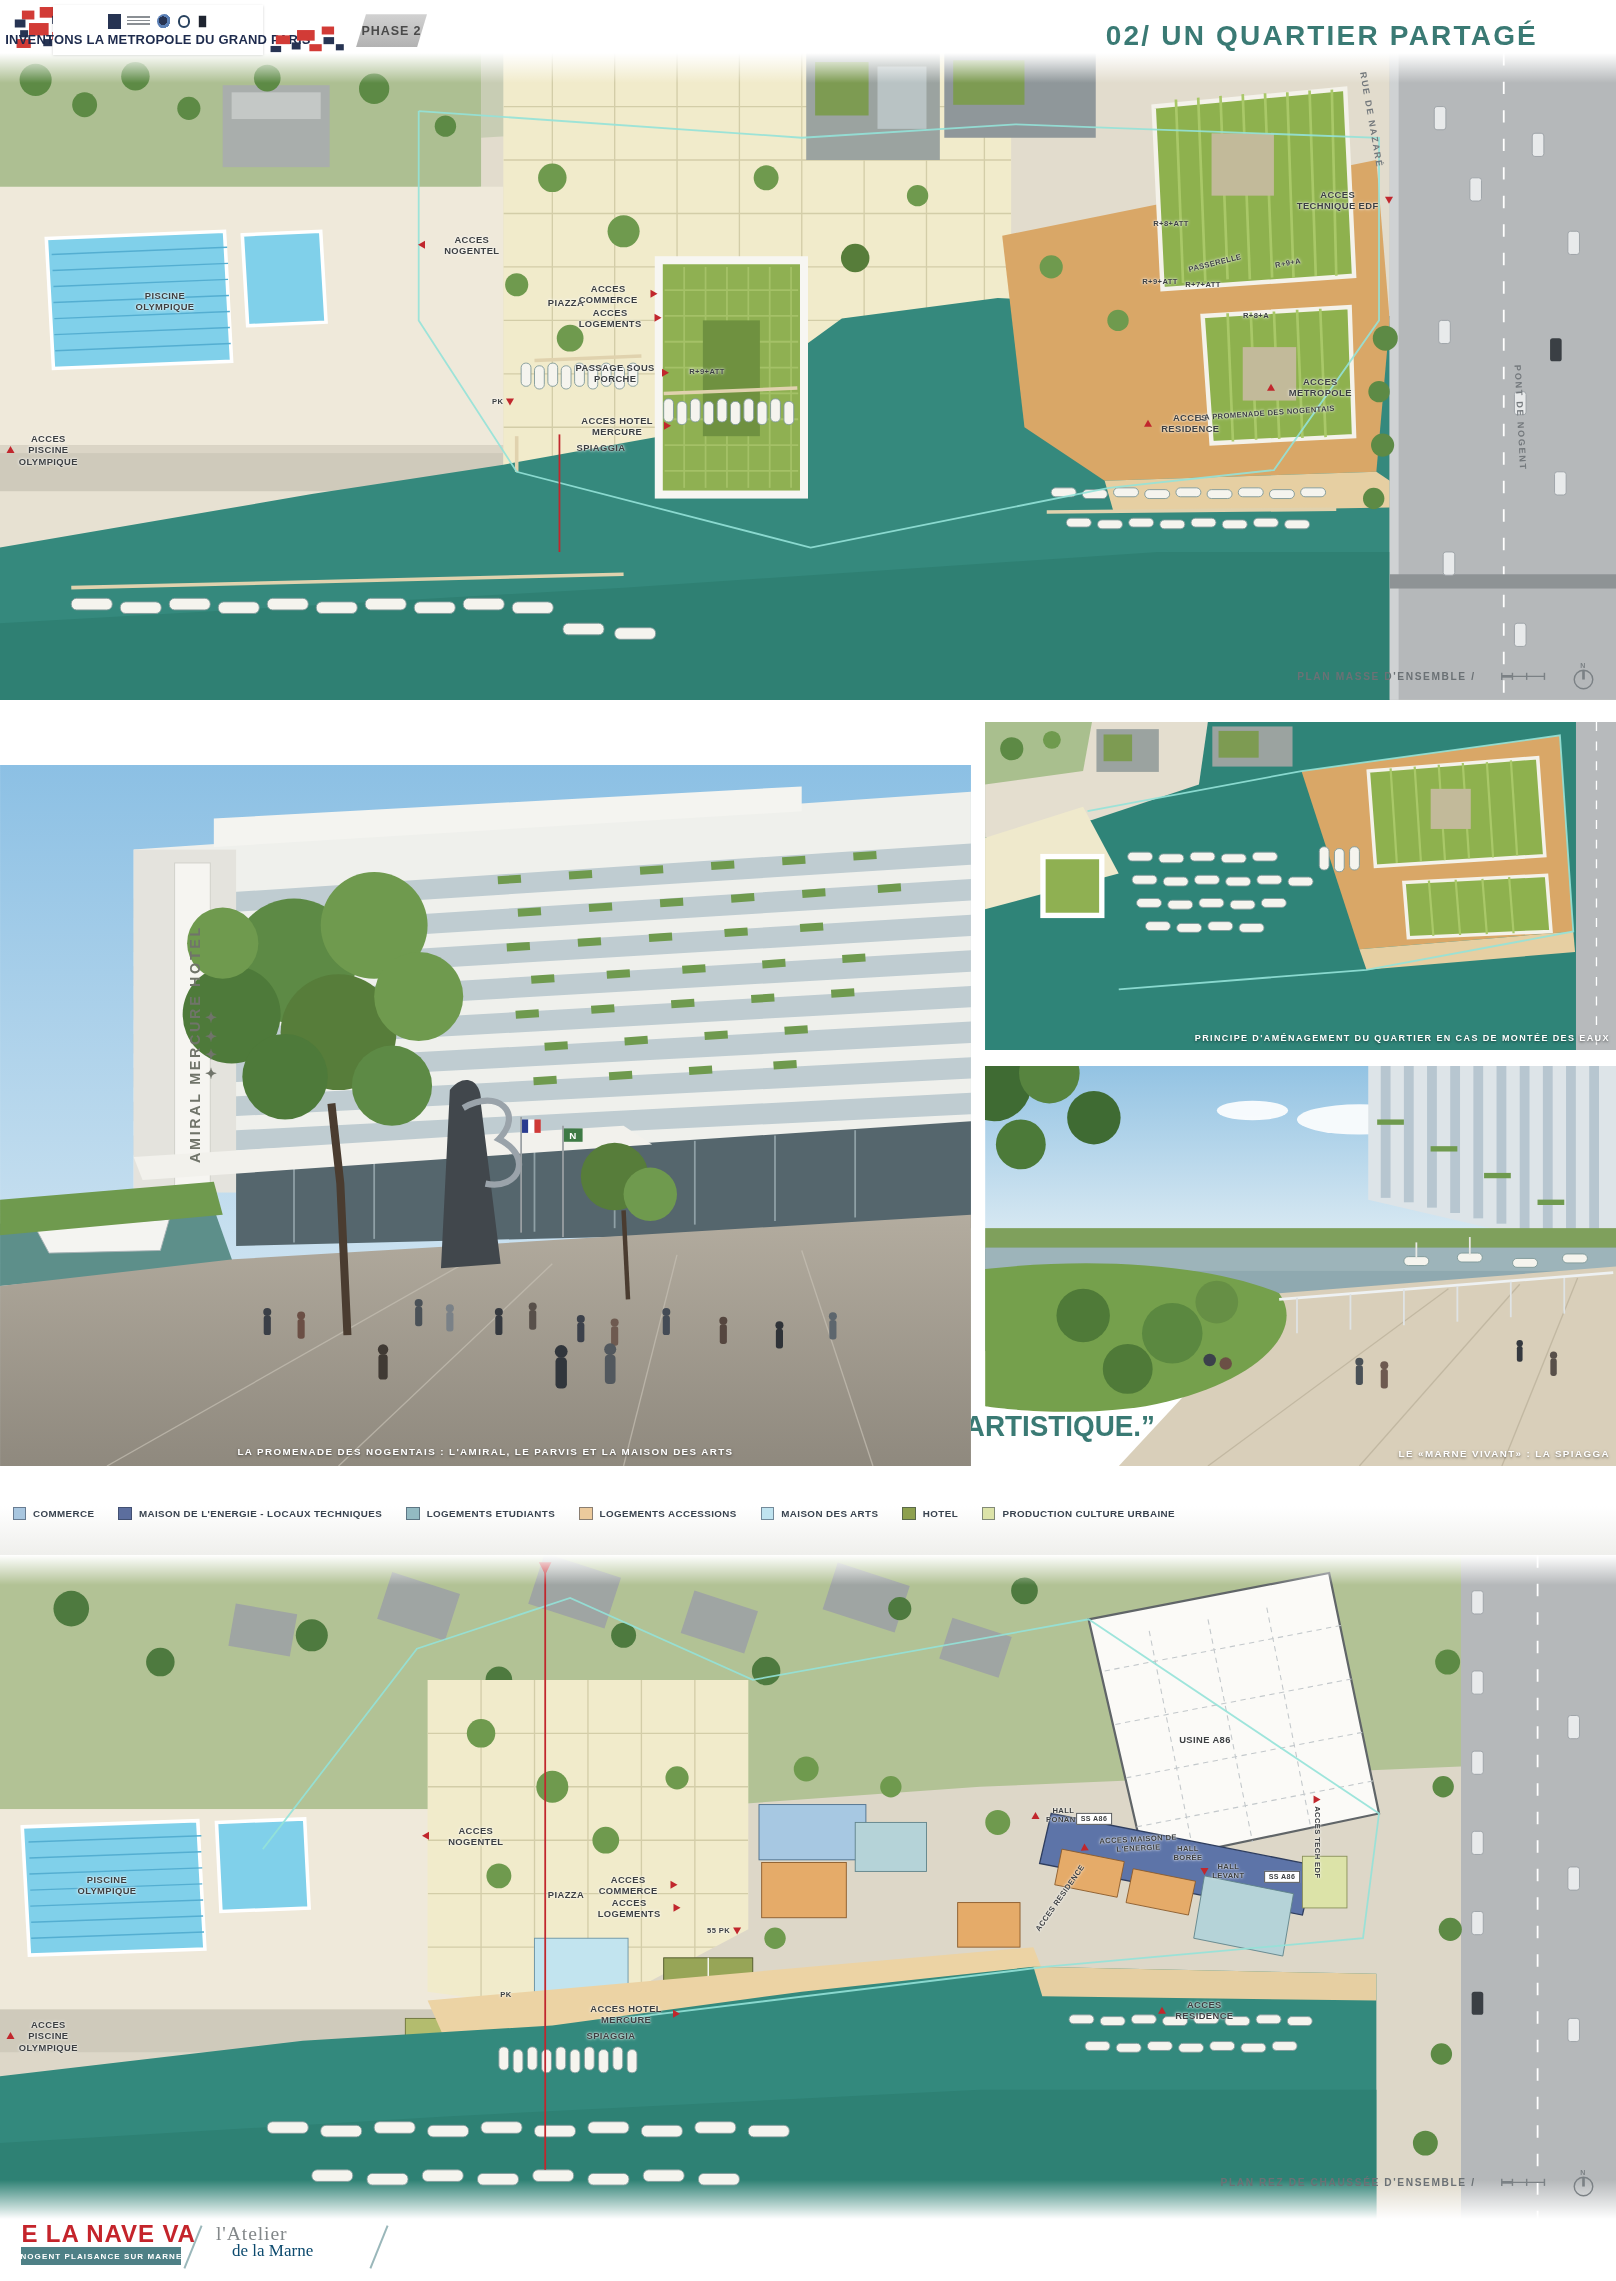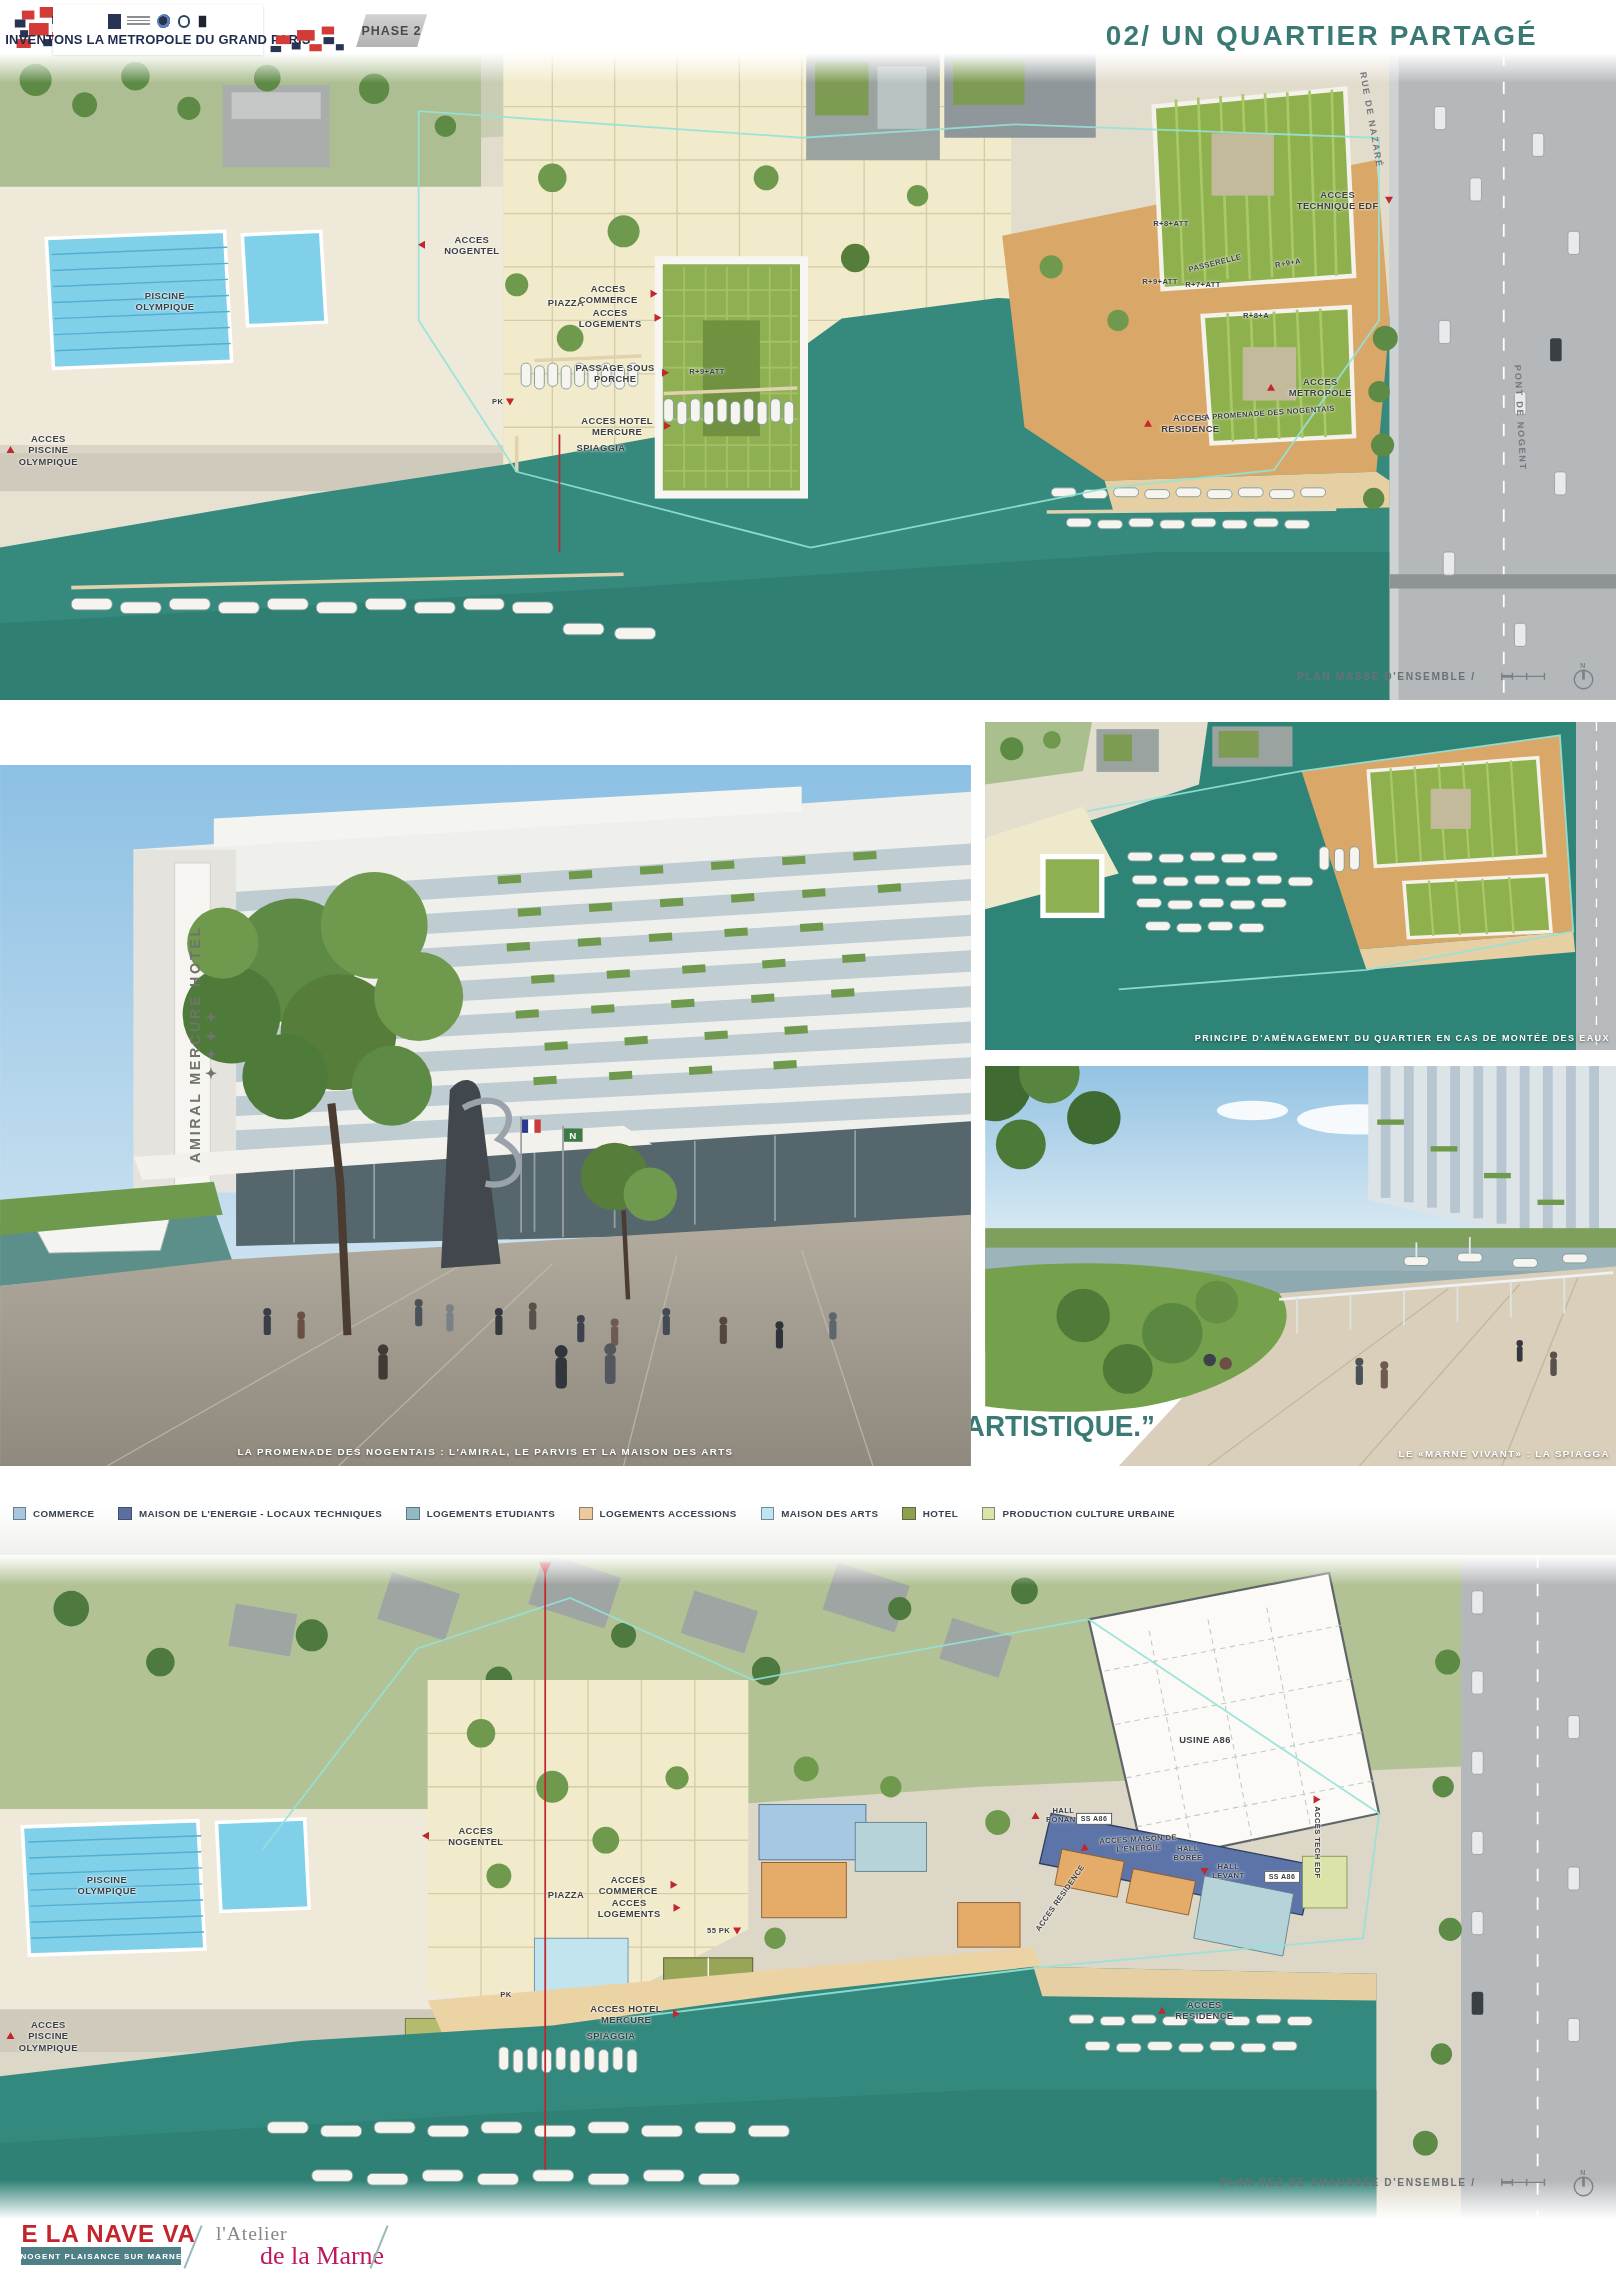--- a/index.html
+++ b/index.html
@@ -50,21 +50,21 @@
 .legend-item .sq{width:13.4px;height:13.4px;border:0.9px solid rgba(40,50,70,.5);flex:none}
 .legend-item .lab{font-size:9.8px;font-weight:bold;color:#39434f;letter-spacing:0.4px;white-space:nowrap}
 
 
 .footer{position:absolute;left:0;top:2219px;width:1616px;height:62px;background:#fff}
 .nave-title{position:absolute;left:21.4px;top:0.9px;font-size:24px;font-weight:bold;color:#c4242b;letter-spacing:0.9px;white-space:nowrap}
 .nave-box{position:absolute;left:21.4px;top:28px;width:160px;height:18px;background:#4e8086;color:#fff;font-size:8px;font-weight:bold;letter-spacing:1.1px;display:flex;align-items:center;justify-content:center;white-space:nowrap}
 .fslash{position:absolute;width:1.8px;height:46px;background:#9ab7ba;transform:rotate(22deg)}
 .atelier{position:absolute;left:216px;top:3.6px;font-family:"Liberation Serif",serif}
 .atelier .a1{font-size:19.6px;color:#83888a;letter-spacing:0.9px}
-.atelier .a2{font-size:26px;color:#be185d;margin-left:44px;margin-top:-3.6px}
+.atelier .a2{font-size:17px;color:#0c4a6e;margin-left:16px;margin-top:-3.6px}
 .partners{position:absolute;left:394px;top:6.2px;width:1212px;font-size:14px;color:#7b8287;line-height:22px;white-space:nowrap}
 </style>
 </head>
 <body>
 
 <div class="board">
 
   <section class="plan" style="top:53px;height:647px">
     <svg width="1616" height="647" viewBox="0 0 1814 726">
       <defs>

